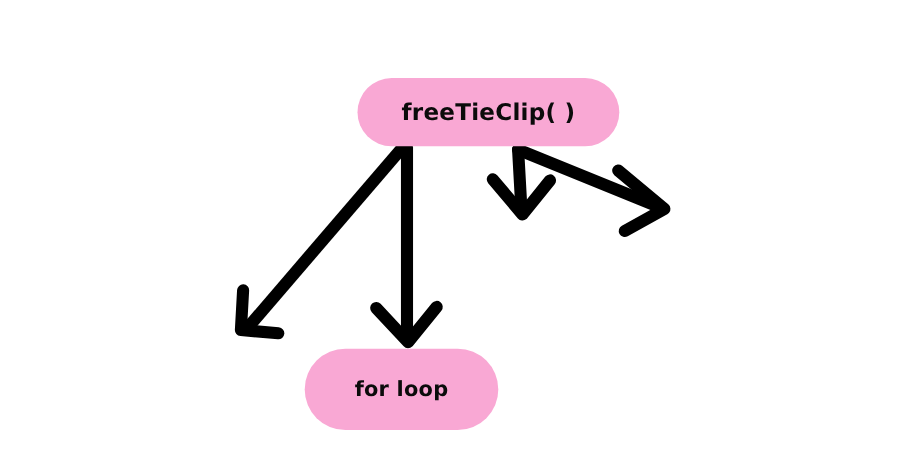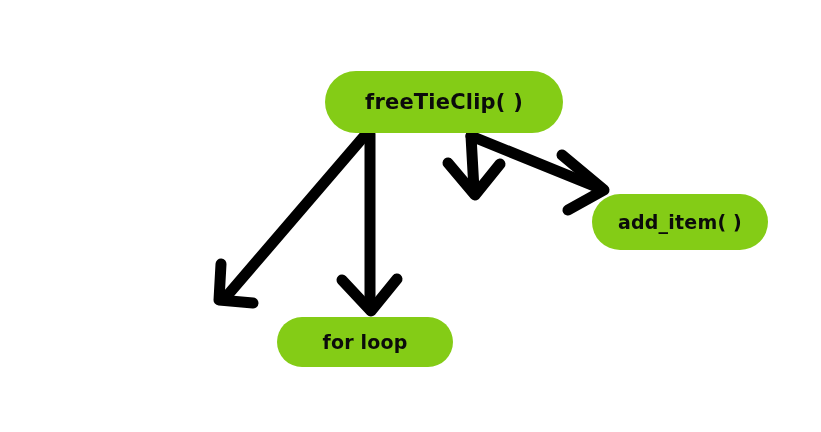--- a/index.html
+++ b/index.html
@@ -25,21 +25,21 @@
     width: 821px;
     height: 432px;
     pointer-events: none;
   }
   .node {
     position: absolute;
     display: flex;
     align-items: center;
     justify-content: center;
     box-sizing: border-box;
-    background: #84cc16;
+    background: #f9a8d4;
     border-radius: 999px;
     color: #0b0b0b;
     font-family: "DejaVu Sans", sans-serif;
     font-weight: bold;
     letter-spacing: 0.2px;
     text-align: center;
     user-select: none;
   }
   .node-label {
     display: block;
@@ -58,21 +58,21 @@
   }
   #node-add-item {
     left: 592px;  top: 194px;  width: 176px; height: 56px;
     font-size: 19px;
   }
   #node-array-index {
     left: 85px;   top: 317px;  width: 173px; height: 59px;
     font-size: 19px;
   }
   #node-for-loop {
-    left: 277px;  top: 317px;  width: 176px; height: 50px;
+    left: 277px;  top: 317px;  width: 176px; height: 74px;
     font-size: 19px;
   }
 </style>
 </head>
 <body>
 
 <div id="canvas">
 
   <svg id="edge-layer" viewBox="0 0 821 432" width="821" height="432" xmlns="http://www.w3.org/2000/svg">
 
@@ -99,22 +99,19 @@
       </g>
 
     </g>
   </svg>
 
   <div class="node" id="node-freetieclip">
     <span class="node-label">freeTieClip( )</span>
   </div>
 
 
-  <div class="node" id="node-add-item">
-    <span class="node-label">add_item( )</span>
-  </div>
 
 
   <div class="node" id="node-for-loop">
     <span class="node-label">for loop</span>
   </div>
 
 </div>
 
 </body></html>

